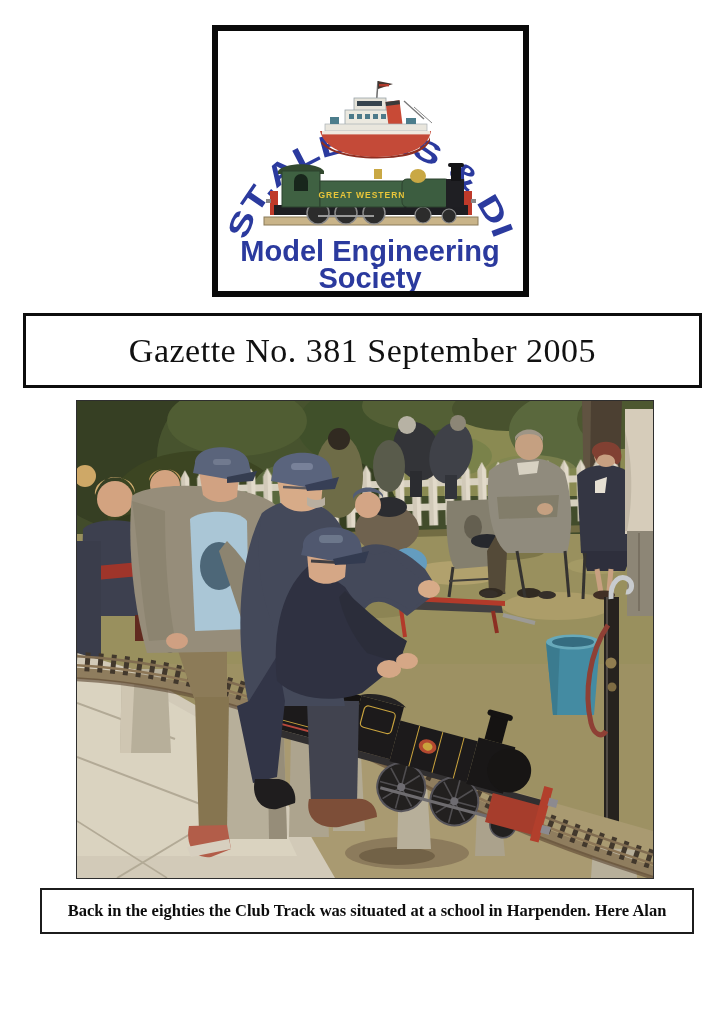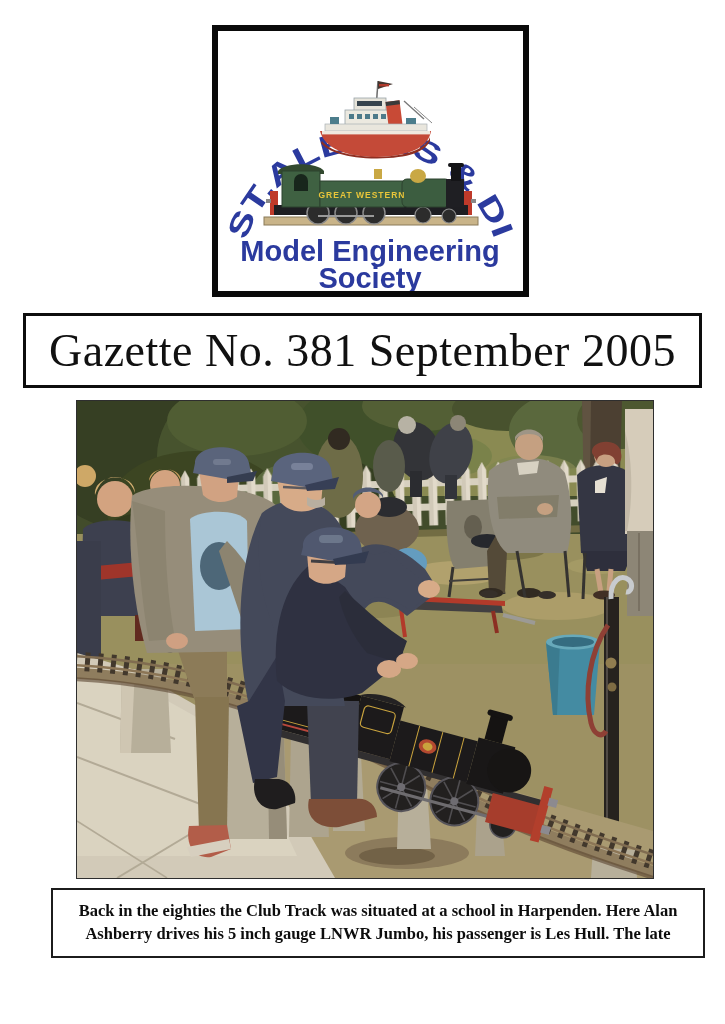--- a/index.html
+++ b/index.html
@@ -5,27 +5,27 @@
   html,body{margin:0;padding:0;background:#ffffff;}
   #page{position:relative;width:725px;height:1024px;background:#ffffff;overflow:hidden;
         font-family:"Liberation Sans",sans-serif;}
   
   #logo-box{position:absolute;left:212px;top:25px;width:305px;height:260px;
             border:6px solid #0a0a0a;background:#ffffff;}
   #logo-box svg{display:block;}
   
   #title-box{position:absolute;left:23px;top:313px;width:673px;height:69px;
              border:3px solid #0d0d0d;display:flex;align-items:center;justify-content:center;}
-  #title-box .title{font-family:"Liberation Serif",serif;font-size:46px;color:#111;
+  #title-box .title{font-family:"Liberation Serif",serif;font-size:34px;color:#111;
                     white-space:nowrap;letter-spacing:0.5px;}
   
   #photo-frame{position:absolute;left:76px;top:400px;width:576px;height:477px;
                border:1px solid #2e2e2e;background:#9b9164;}
   
-  #caption-box{position:absolute;left:51px;top:888px;width:646px;
+  #caption-box{position:absolute;left:40px;top:888px;width:646px;
                border:2px solid #1c1c1c;background:#ffffff;padding:9px 2px 10px 2px;}
   .caption-line{font-family:"Liberation Serif",serif;font-weight:bold;font-size:16.5px;
                 color:#0d0d0d;text-align:center;line-height:1.42;white-space:nowrap;}
 </style>
 </head>
 <body>
 
 <div id="page">
 
   <div id="logo-box">
@@ -389,16 +389,15 @@
         <path d="M 256,158 L 292,150 L 288,162 L 258,164 Z" fill="#2c3650"></path>
         <rect x="242" y="134" width="24" height="8" rx="4" fill="#68758e"></rect>
       </g>
 
       <rect x="0" y="0" width="576" height="477" fill="#c8a060" opacity="0.05"></rect>
     </svg>
   </div>
 
   <div id="caption-box">
     <div class="caption-line">Back in the eighties the Club Track was situated at a school in Harpenden. Here Alan</div>
-    <div class="caption-line">Ashberry drives his 5 inch gauge LNWR Jumbo, his passenger is Les Hull. The late</div>
   </div>
 
 </div>
 
 </body></html>

